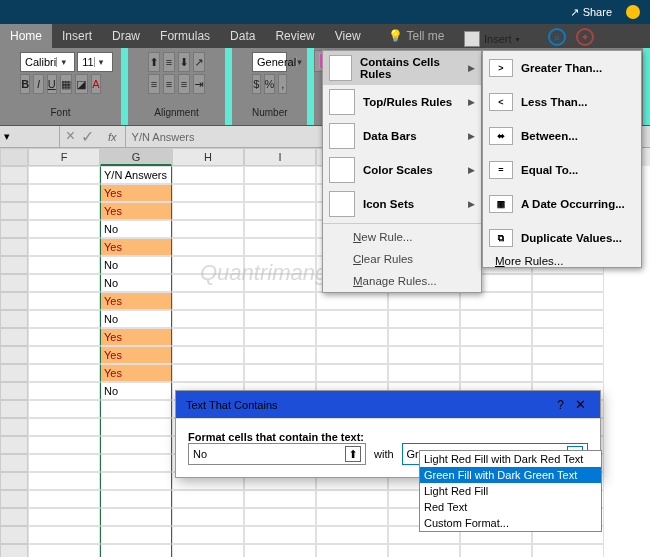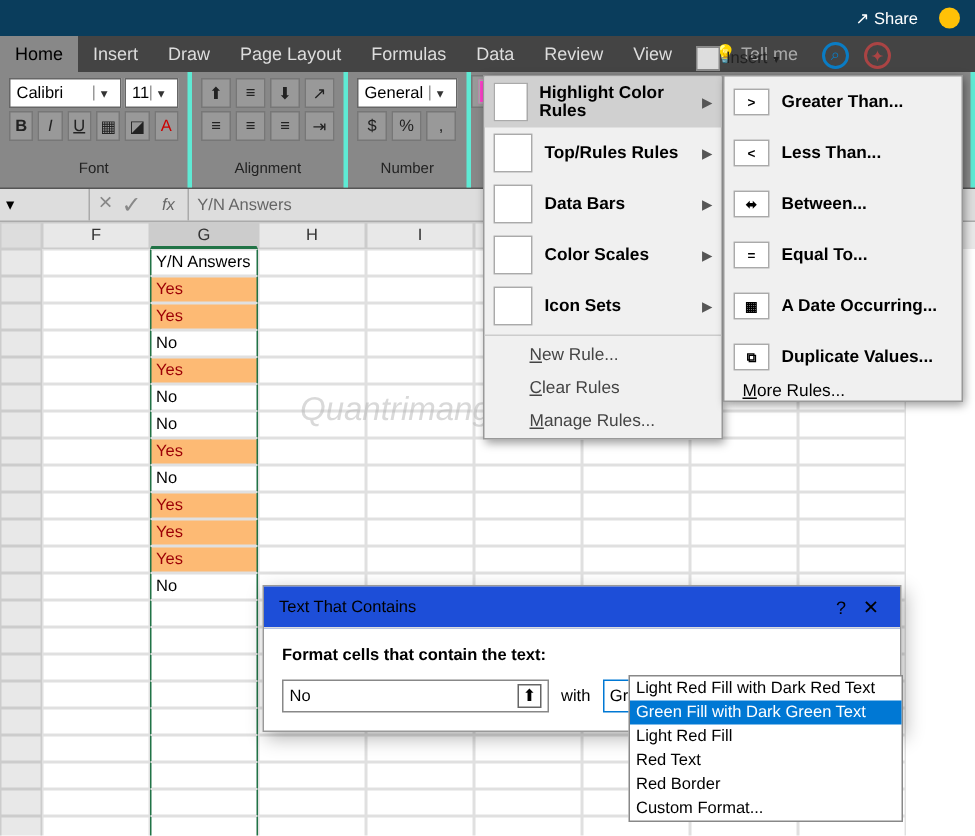--- a/index.html
+++ b/index.html
@@ -3,26 +3,26 @@
 <meta charset="utf-8">
 <style>
 * { box-sizing: border-box; margin: 0; padding: 0; font-family: "Segoe UI", Arial, sans-serif; }
 body { width: 650px; height: 557px; background: #fff; overflow: hidden; position: relative; }
 
 .titlebar { height: 24px; background: #0a3d5c; color: #fff; display: flex; align-items: center; justify-content: flex-end; padding: 0 10px; font-size: 11px; gap: 14px; }
 .titlebar .smile { width: 14px; height: 14px; border-radius: 50%; background: #ffc107; }
 
 .tabs { height: 24px; background: #444; display: flex; align-items: center; font-size: 12px; color: #ddd; }
 .tab { padding: 0 10px; height: 100%; display: flex; align-items: center; cursor: pointer; }
-.tab.active { background: #888; color: #000000; }
+.tab.active { background: #888; color: #ffffff; }
 .tab.tellme { color: #aaa; margin-left: 8px; }
 .bulb { color: #ffd966; margin-right: 3px; }
 
 .ribbon { background: #888; height: 78px; display: flex; position: relative; border-bottom: 1px solid #555; }
-.ribbon-group { border-right: 3px solid #5eead4; padding: 4px 6px; display: flex; flex-direction: column; justify-content: space-between; position: relative; }
+.ribbon-group { border-right: 7px solid #5eead4; padding: 4px 20px; display: flex; flex-direction: column; justify-content: space-between; position: relative; }
 .rg-label { text-align: center; font-size: 10px; color: #222; height: 14px; }
 .rg-content { flex: 1; display: flex; flex-direction: column; gap: 2px; }
 .select-box { background: #fff; border: 1px solid #666; height: 20px; font-size: 11px; display: flex; align-items: center; padding: 0 4px; justify-content: space-between; }
 .select-box .arrow { width: 14px; text-align: center; border-left: 1px solid #999; color: #333; font-size: 9px; }
 .btn-row { display: flex; gap: 3px; }
 .ribbon-btn { width: 20px; height: 20px; background: #999; border: 1px solid #777; display: flex; align-items: center; justify-content: center; font-size: 11px; color: #222; }
 
 .formula-bar { height: 22px; background: #ddd; display: flex; align-items: center; border-bottom: 1px solid #aaa; }
 .name-box { width: 60px; height: 100%; border-right: 1px solid #aaa; display: flex; align-items: center; padding-left: 4px; font-size: 11px; }
 .fx { padding: 0 8px; font-style: italic; color: #666; font-size: 11px; border-right: 1px solid #aaa; height: 100%; display: flex; align-items: center; }
@@ -54,21 +54,21 @@
 .hl-menu .item { height: 34px; display: flex; align-items: center; padding: 0 6px; gap: 8px; cursor: pointer; }
 .hl-menu .item.hi { background: #c0d8e8; }
 .hl-icon { width: 24px; height: 18px; background: #fff; border: 1px solid #aaa; display: flex; align-items: center; justify-content: center; font-size: 9px; font-weight: bold; }
 
 .cf-btn { position: absolute; top: 2px; left: 0; height: 22px; background: #999; border: 1px solid #777; display: flex; align-items: center; padding: 0 4px; font-size: 11px; gap: 6px; }
 .cf-btn .arrow { font-size: 8px; }
 
 .dialog { position: absolute; top: 390px; left: 175px; width: 426px; background: #fff; border: 1px solid #999; box-shadow: 2px 4px 12px rgba(0,0,0,0.3); z-index: 30; font-size: 11px; }
 .dialog .dlg-title { height: 28px; background: #1d4ed8; border-bottom: 1px solid #ddd; display: flex; align-items: center; padding: 0 10px; justify-content: space-between; }
 .dialog .dlg-body { padding: 12px; }
-.dialog .dlg-label { font-weight: bold; margin-bottom: 10px; }
+.dialog .dlg-label { font-weight: bold; }
 .dialog .inp-row { display: flex; align-items: center; gap: 8px; }
 .dialog .txt-input { flex: 0 0 178px; height: 22px; border: 1px solid #888; padding: 0 4px; display: flex; align-items: center; justify-content: space-between; }
 .dialog .combo { flex: 1; height: 22px; border: 1px solid #0078d4; display: flex; align-items: center; padding: 0 4px; justify-content: space-between; background: #fff; }
 .dialog .combo .arrow { width: 16px; height: 16px; border: 1px solid #0078d4; text-align: center; font-size: 9px; line-height: 14px; }
 .dropdown { position: absolute; top: 450px; left: 419px; width: 183px; background: #fff; border: 1px solid #888; z-index: 35; font-size: 11px; }
 .dropdown .opt { padding: 2px 4px; cursor: pointer; }
 .dropdown .opt.sel { background: #0078d4; color: #fff; }
 
 .close-x { cursor: pointer; padding: 0 4px; font-size: 13px; }
 .help-q { cursor: pointer; padding: 0 4px; font-size: 12px; }
@@ -83,21 +83,20 @@
 
 <div class="titlebar">
   <span>↗ <span>Share</span></span>
   <span class="smile"></span>
 </div>
 
 <div class="tabs" id="tabs">
 <div class="tab active">Home</div>
     <div class="tab">Insert</div>
     <div class="tab">Draw</div>
-    <div class="tab">Page Layout</div>
     <div class="tab">Formulas</div>
     <div class="tab">Data</div>
     <div class="tab">Review</div>
     <div class="tab">View</div>
     <div class="tab tellme"><span class="bulb">💡</span>Tell me</div>
   </div>
 
 <div class="ribbon">
   <div class="ribbon-group" style="width:128px">
     <div class="rg-content">
@@ -396,21 +395,21 @@
         <div class="cell"></div>
         <div class="cell"></div>
         <div class="cell"></div>
       </div>
   </div>
 </div>
 
 <div class="cf-menu" id="cf-menu">
     <div class="item hi">
       <span class="cf-icon"></span>
-      <b>Highlight Color Rules</b>
+      <b>Contains Cells Rules</b>
       <span class="arrow-r">▶</span>
     </div>
     <div class="item">
       <span class="cf-icon"></span>
       <b>Top/Rules Rules</b>
       <span class="arrow-r">▶</span>
     </div>
     <div class="item">
       <span class="cf-icon"></span>
       <b>Data Bars</b>
@@ -482,17 +481,16 @@
       </div>
     </div>
   </div>
 </div>
 
 <div class="dropdown" id="dropdown">
     <div class="opt">Light Red Fill with Dark Red Text</div>
     <div class="opt sel">Green Fill with Dark Green Text</div>
     <div class="opt">Light Red Fill</div>
     <div class="opt">Red Text</div>
-    <div class="opt">Red Border</div>
     <div class="opt">Custom Format...</div>
   </div>
 
 <div class="watermark">Quantrimang</div>
 
 </body></html>

